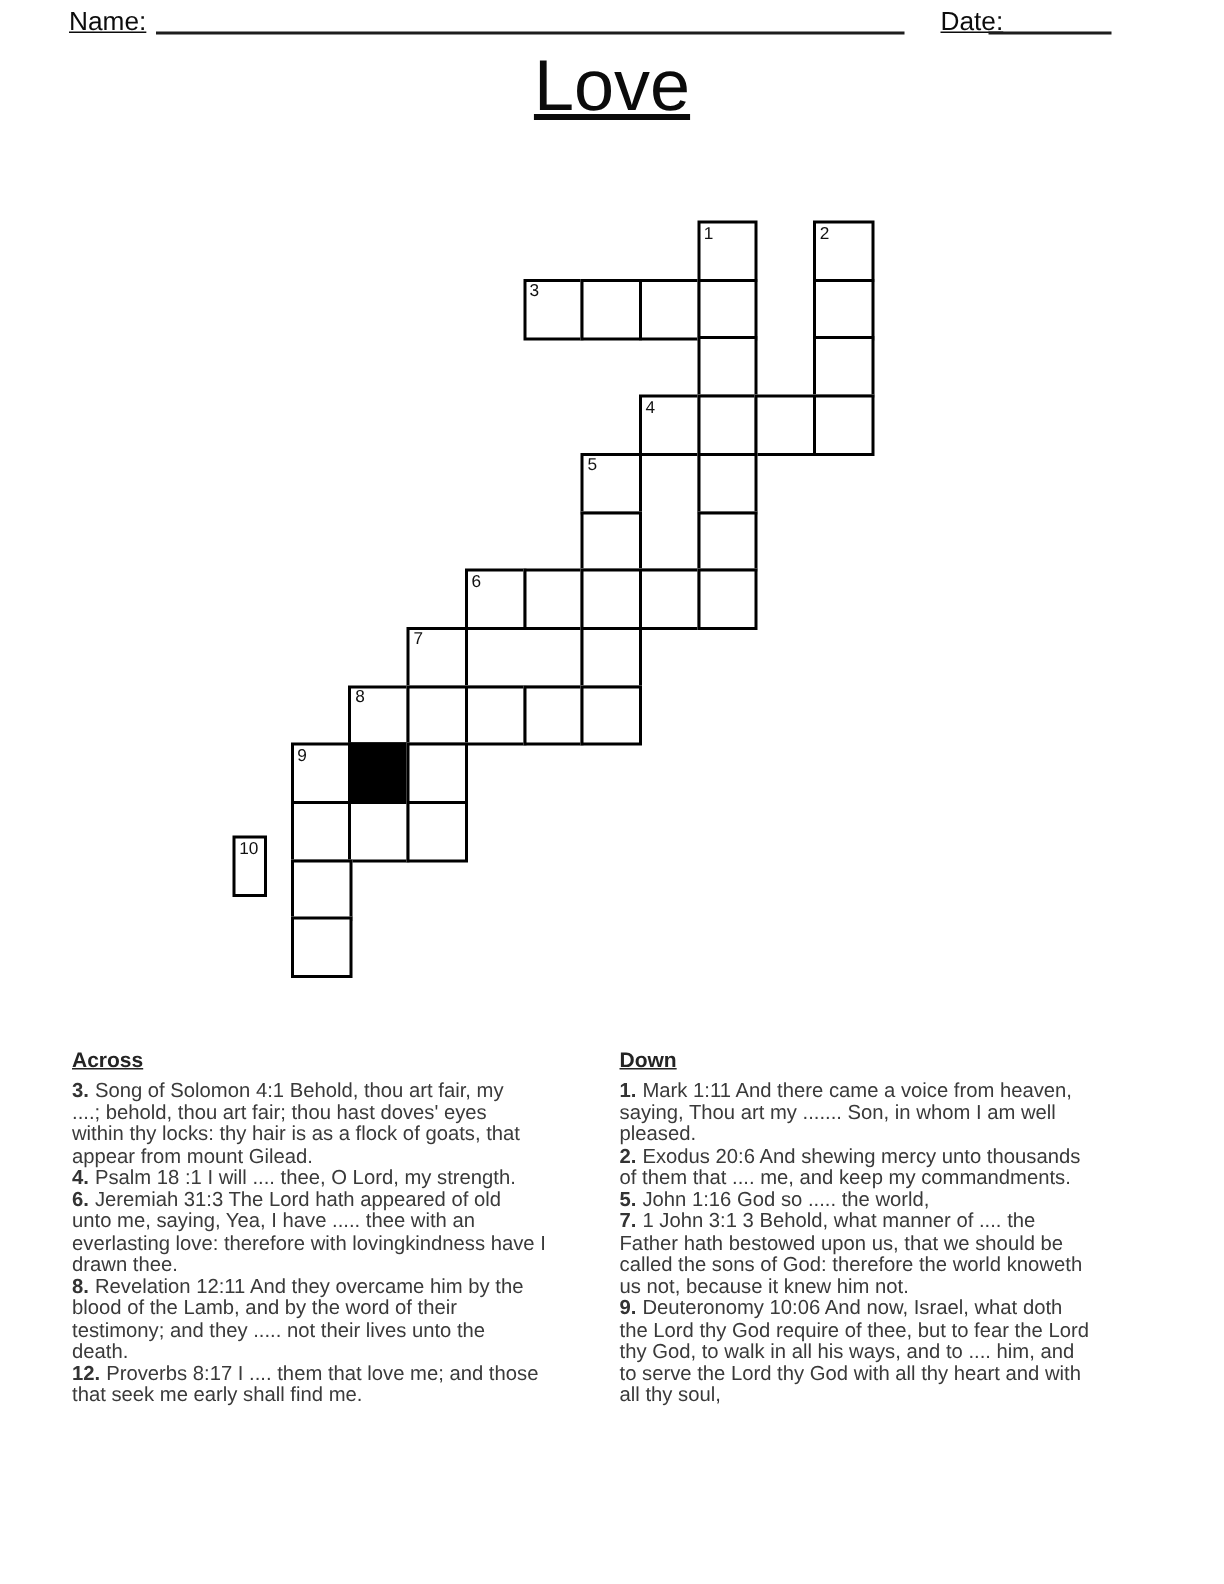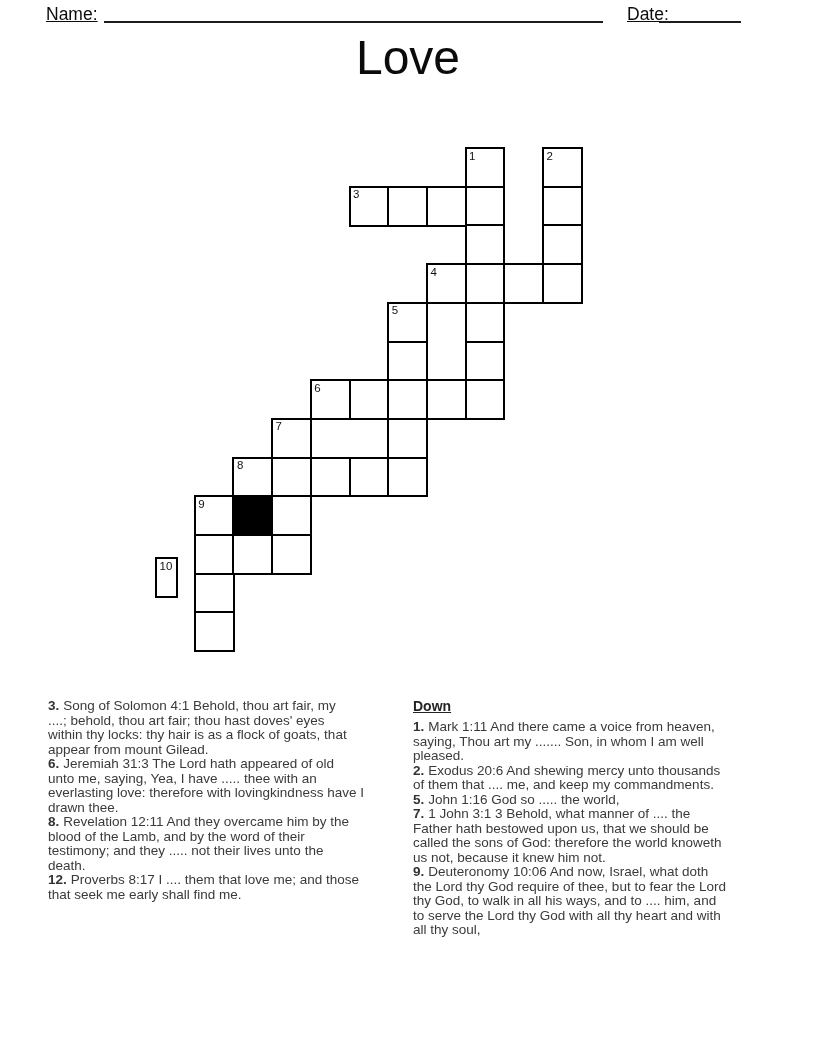--- a/index.html
+++ b/index.html
@@ -9,21 +9,21 @@
   
   .hlabel{position:absolute;font-size:17.5px;color:#0c0c0c;white-space:nowrap;text-decoration:underline;}
   #name-label{left:46px;top:4px;}
   #date-label{left:627px;top:4px;}
   .hline{position:absolute;height:0;border-bottom:2px solid #1d1d1d;}
   #name-line{left:104px;top:21px;width:499px;}
   #date-line{left:659px;top:21px;width:82px;}
 
   
   .title{position:absolute;left:0;top:30px;width:816px;margin:0;text-align:center;
-         font-size:48px;font-weight:400;color:#0b0b0b;line-height:56px;}
+         font-size:48px;font-weight:400;color:#0b0b0b;line-height:56px;text-decoration:underline;}
 
   
   .grid{position:absolute;left:0;top:0;width:816px;height:700px;}
   .cell{position:absolute;box-sizing:border-box;border:2.2px solid #000000;background:#ffffff;}
   .cell.black{background:#000000;}
   .cell-num{display:block;font-size:11.5px;line-height:1;padding:1.5px 0 0 2.5px;color:#111111;
             font-family:"Liberation Sans",sans-serif;}
 
   
   .clues{position:absolute;left:0;top:699px;width:816px;}
@@ -107,25 +107,27 @@
       </div>
       <div class="cell" style="left: 193.7px; top: 534px; width: 40.9px; height: 40.9px;"></div>
       <div class="cell" style="left: 232.4px; top: 534px; width: 40.9px; height: 40.9px;"></div>
       <div class="cell" style="left: 271.1px; top: 534px; width: 40.9px; height: 40.9px;"></div>
       <div class="cell" style="left: 193.7px; top: 572.7px; width: 40.9px; height: 40.9px;"></div>
       <div class="cell" style="left: 193.7px; top: 611.4px; width: 40.9px; height: 40.9px;"></div>
     </div>
 
   <div class="clues">
     <div class="clue-col" id="across-col">
+      <div class="clue-heading">Across</div>
       <ol class="clue-list" id="across-list">
           <li class="clue"><b class="clue-num">3.</b><span class="clue-text">Song of Solomon 4:1 Behold, thou art fair, my
 ....; behold, thou art fair; thou hast doves' eyes
 within thy locks: thy hair is as a flock of goats, that
 appear from mount Gilead.</span></li>
+          <li class="clue"><b class="clue-num">4.</b><span class="clue-text">Psalm 18 :1 I will .... thee, O Lord, my strength.</span></li>
           <li class="clue"><b class="clue-num">6.</b><span class="clue-text">Jeremiah 31:3 The Lord hath appeared of old
 unto me, saying, Yea, I have ..... thee with an
 everlasting love: therefore with lovingkindness have I
 drawn thee.</span></li>
           <li class="clue"><b class="clue-num">8.</b><span class="clue-text">Revelation 12:11 And they overcame him by the
 blood of the Lamb, and by the word of their
 testimony; and they ..... not their lives unto the
 death.</span></li>
           <li class="clue"><b class="clue-num">12.</b><span class="clue-text">Proverbs 8:17 I .... them that love me; and those
 that seek me early shall find me.</span></li>

